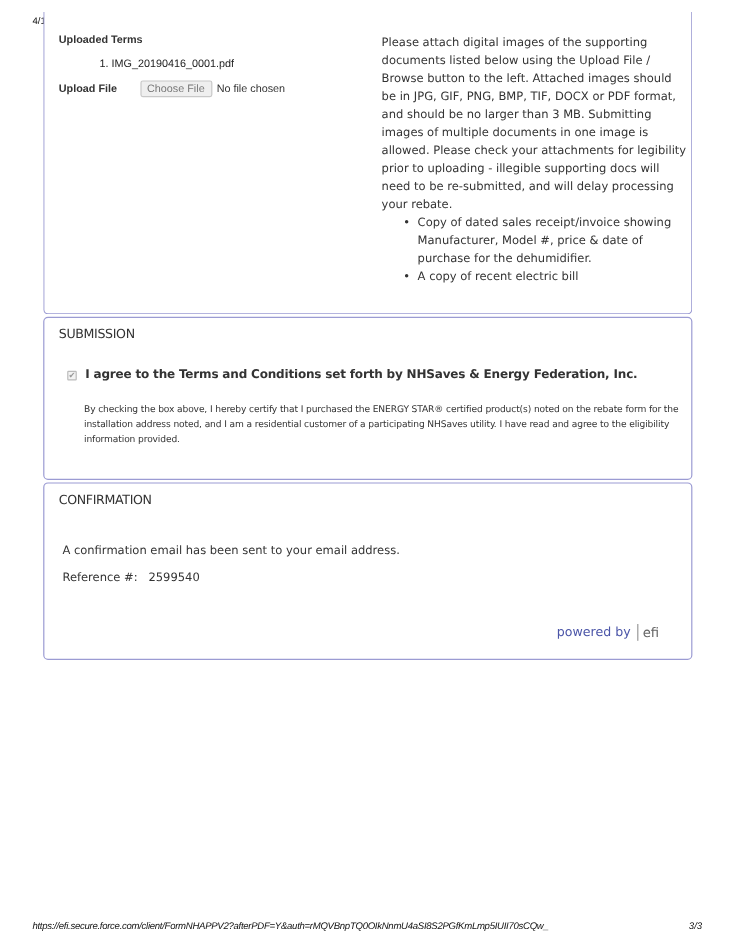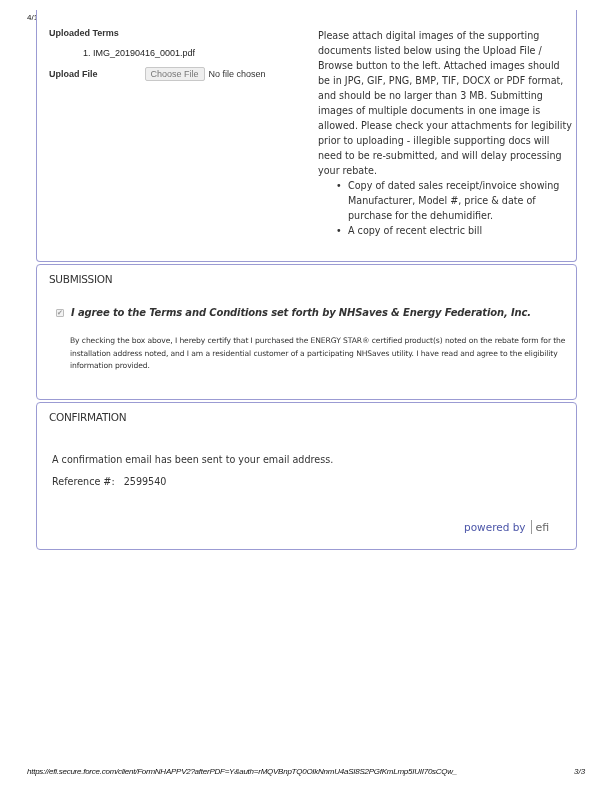--- a/index.html
+++ b/index.html
@@ -37,21 +37,21 @@
       font-family: "Liberation Sans", sans-serif; font-size: 9px; color: #222;
     }
     .upload-row {
       position: absolute; left: 12px; top: 57px; display: flex; align-items: center;
       font-family: "Liberation Sans", sans-serif; font-size: 9px;
     }
     .upload-row .label { font-weight: bold; color: #333; margin-right: 19px; }
     .choose-btn {
       font-family: "Liberation Sans", sans-serif; font-size: 9px; color: #777;
       background: #efefef; border: 1px solid #c8c8c8; border-radius: 2px;
-      padding: 1px 5px; height: 14px; line-height: 11px; margin-left: 28px;
+      padding: 1px 5px; height: 14px; line-height: 11px;
     }
     .no-file { margin-left: 4px; color: #333; }
 
     .instructions {
       position: absolute; left: 281px; top: 18px; width: 256px;
       font-size: 9.6px; line-height: 15px; color: #333;
     }
     .instructions p { margin: 0; }
     .instructions ul { list-style: none; margin: 0; padding-left: 18px; }
     .instructions li { position: relative; padding-left: 12px; }
@@ -62,21 +62,21 @@
       font-size: 10.5px; color: #333; letter-spacing: -0.3px;
     }
     .agree-row {
       position: absolute; left: 19px; top: 42px; display: flex; align-items: center;
     }
     .checkbox {
       width: 8px; height: 8px; border: 1px solid #bbb; border-radius: 1px; background: #f3f3f3;
       display: inline-flex; align-items: center; justify-content: center;
       font-size: 7px; color: #999; line-height: 8px; margin-right: 7px;
     }
-    .agree-text { font-size: 10px; font-weight: bold; color: #333; letter-spacing: -0.15px; font-style: italic; }
+    .agree-text { font-size: 10px; font-weight: bold; color: #333; letter-spacing: -0.15px; }
     .cert-text {
       position: absolute; left: 33px; top: 70px; width: 500px;
       font-size: 7.6px; line-height: 12.5px; color: #333; letter-spacing: -0.1px;
     }
 
     .confirm-msg {
       position: absolute; left: 15px; top: 51px; font-size: 9.6px; color: #333; text-align: right;
     }
     .ref-row {
       position: absolute; left: 15px; top: 73px; font-size: 9.6px; color: #333;

